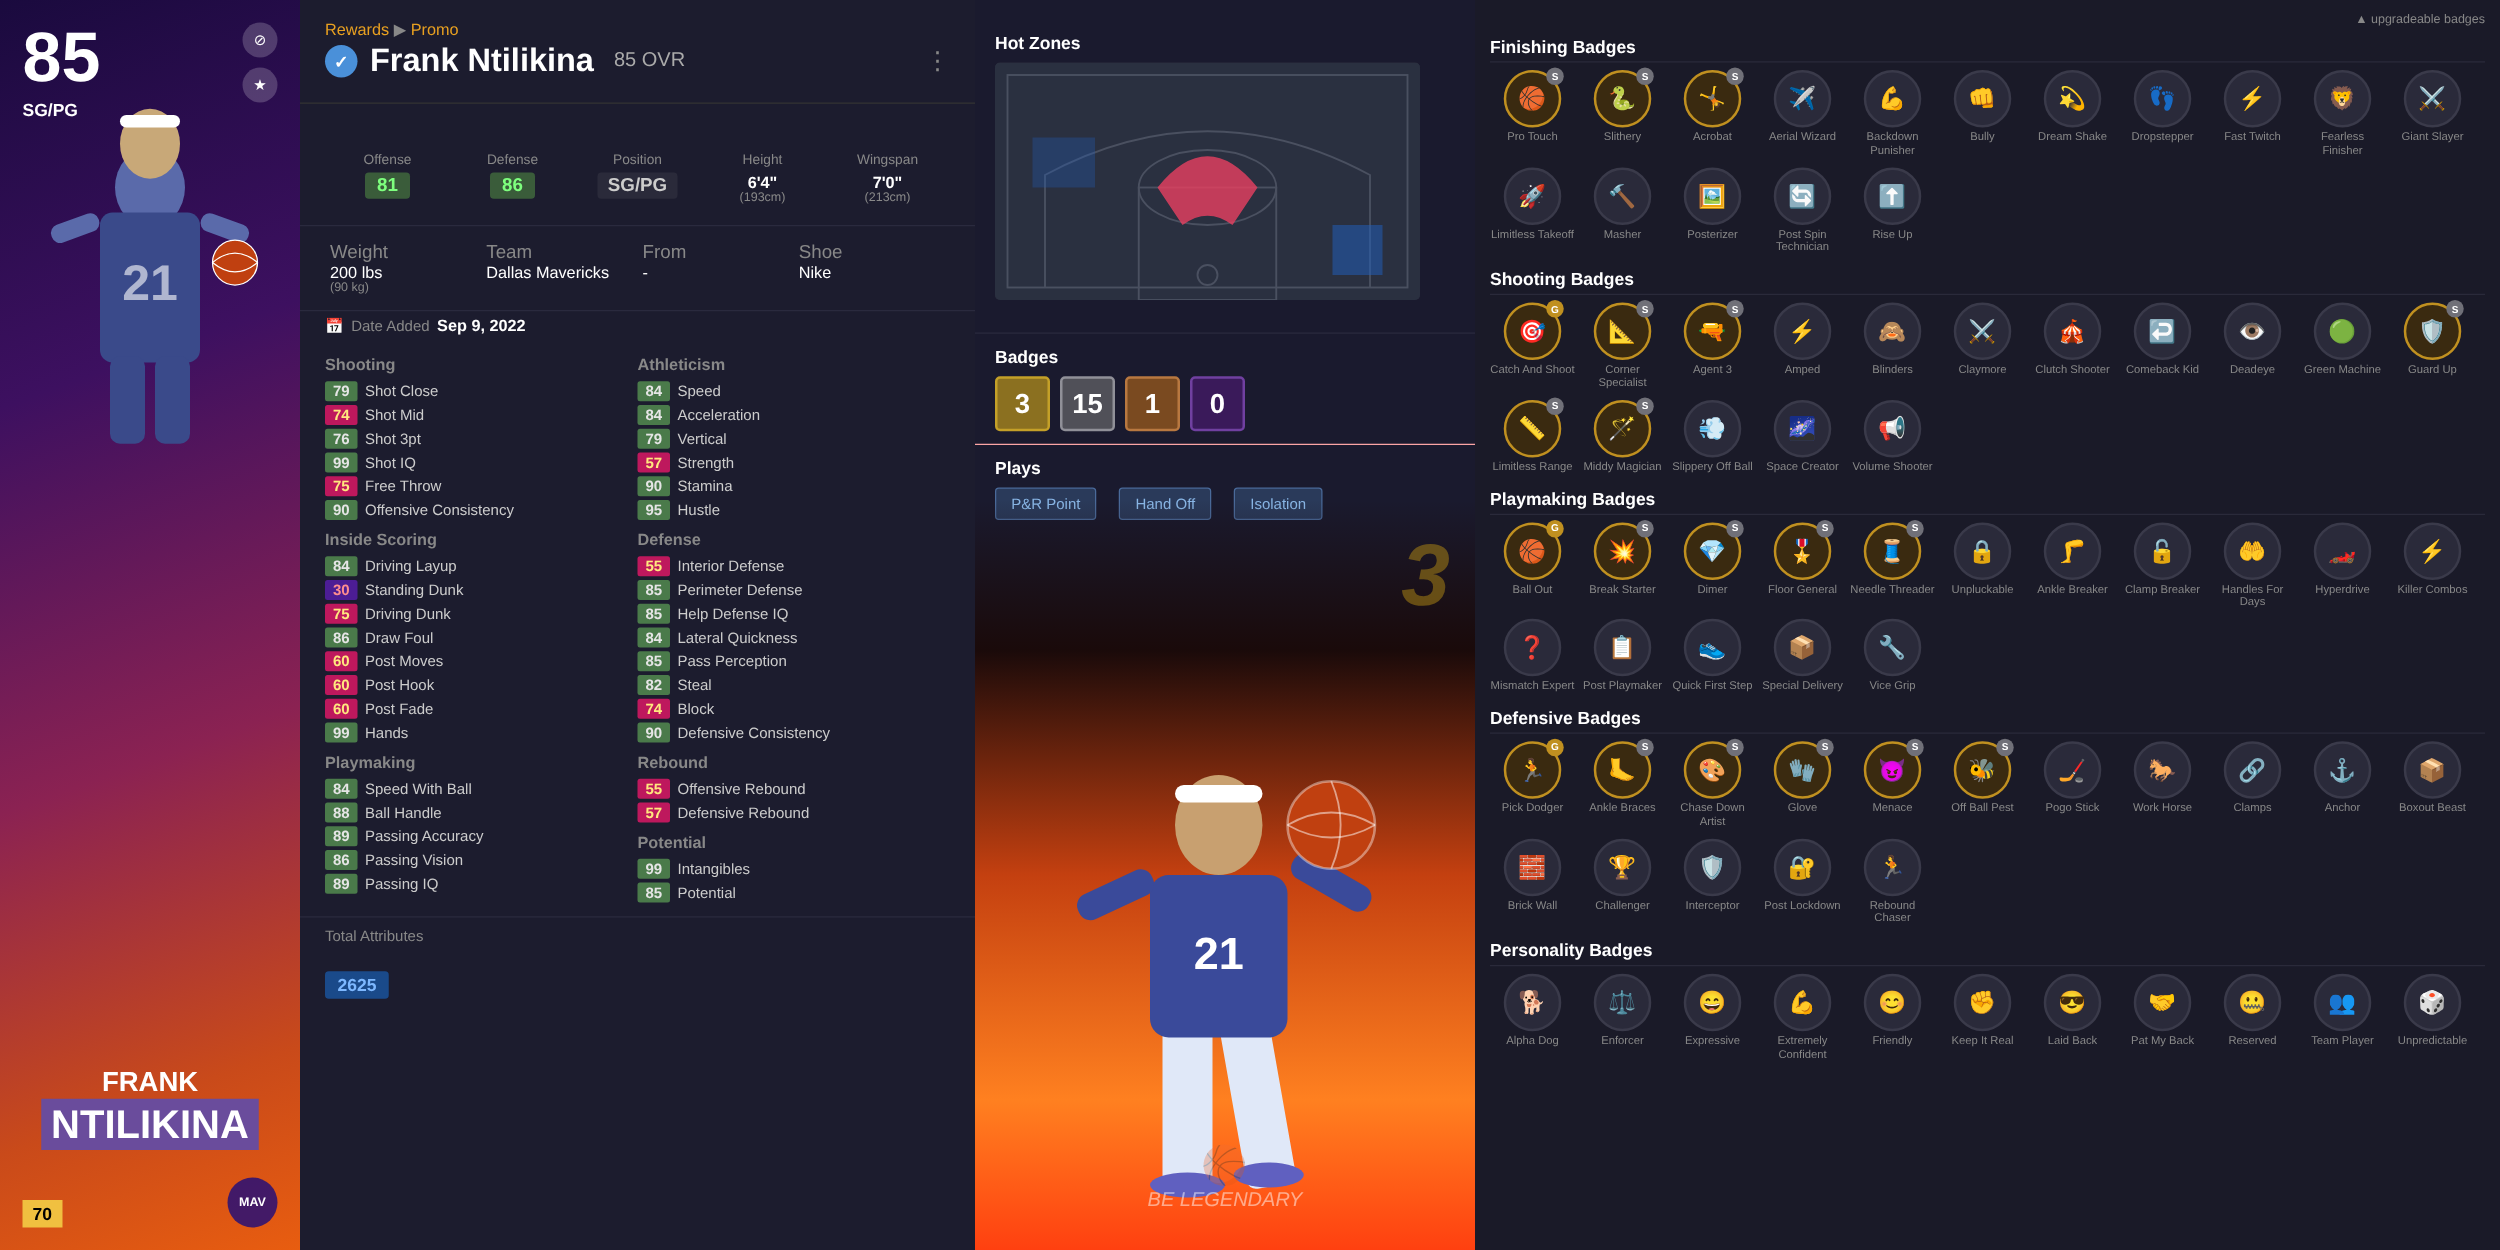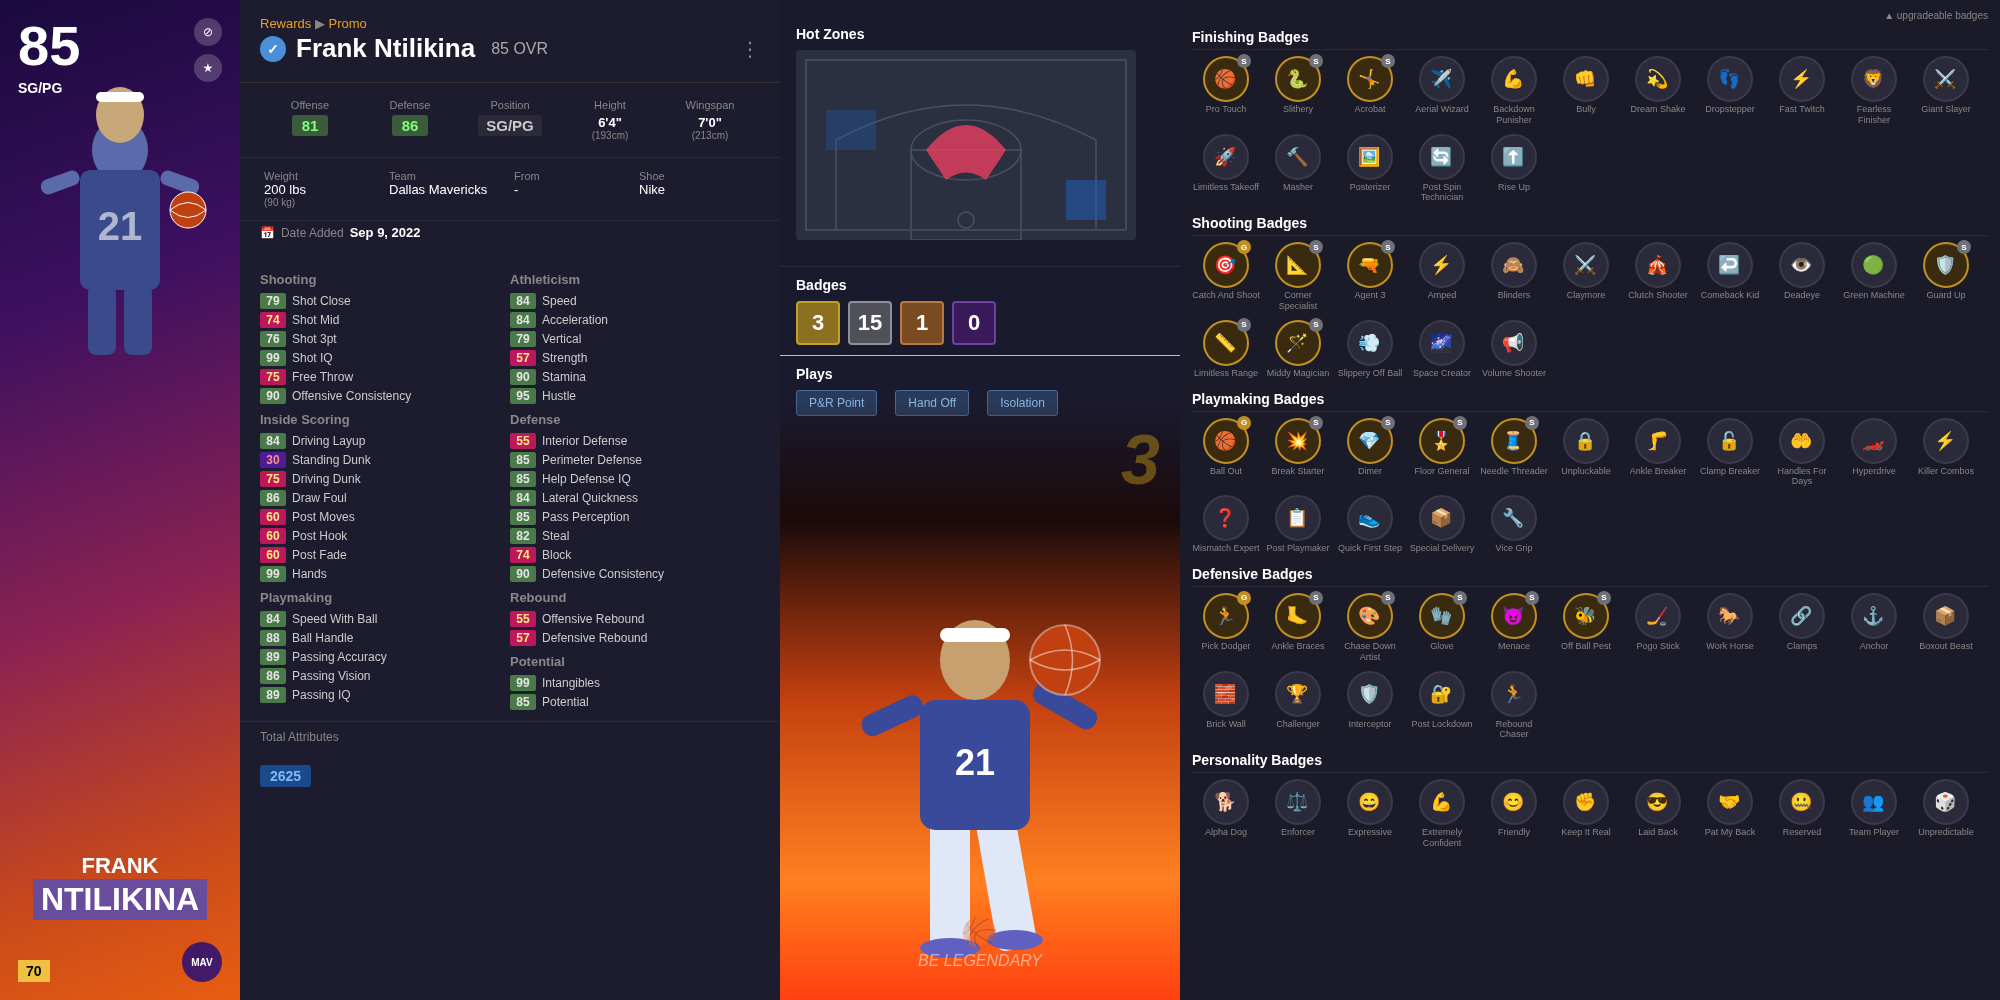--- a/index.html
+++ b/index.html
@@ -192,20 +192,21 @@
       border-bottom: 1px solid #2a2a3e;
     }
     .stat-cell {
       text-align: center;
       padding: 4px 2px;
     }
     .stat-label {
       font-size: 11px;
       color: #888;
       margin-bottom: 4px;
+      margin-top: 23px;
     }
     .stat-value {
       font-size: 15px;
       font-weight: 900;
       color: white;
       background: #3a5c3a;
       display: inline-block;
       padding: 2px 8px;
       border-radius: 3px;
       min-width: 36px;
@@ -214,36 +215,36 @@
 
     .stat-grid-2 {
       display: grid;
       grid-template-columns: 1fr 1fr 1fr 1fr;
       padding: 8px 20px;
       border-bottom: 1px solid #2a2a3e;
     }
     .stat-cell2 {
       padding: 4px 4px;
     }
-    .stat-label2 { font-size: 11px; color: #888; }
+    .stat-label2 { font-size: 15px; color: #888; }
     .stat-value2 { font-size: 13px; color: white; }
 
     
     .attrs-container {
       display: grid;
       grid-template-columns: 1fr 1fr;
       gap: 0;
       padding: 8px 20px;
     }
     .attr-section-title {
       font-size: 13px;
       color: #888;
       font-weight: 700;
       margin-bottom: 6px;
-      margin-top: 20px;
+      margin-top: 4px;
     }
     .attr-row {
       display: flex;
       align-items: center;
       gap: 6px;
       margin-bottom: 3px;
     }
     .attr-score {
       font-size: 12px;
       font-weight: 900;

